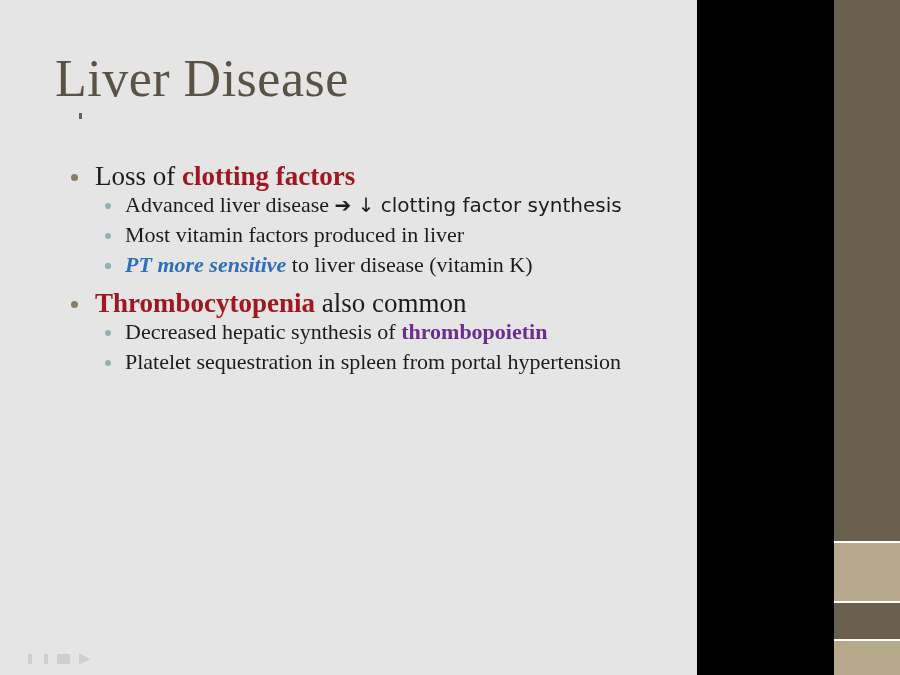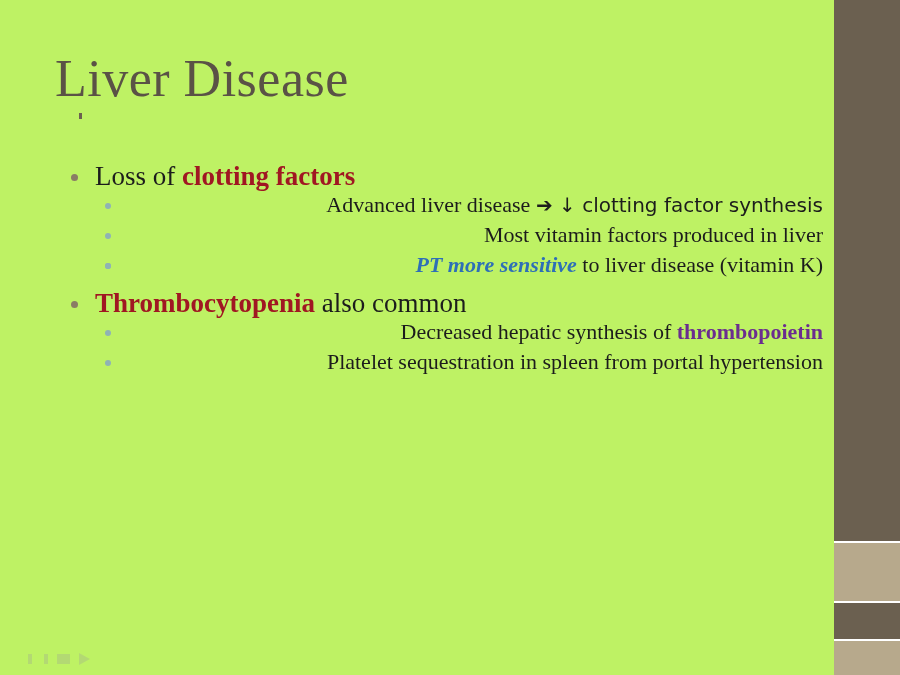--- a/index.html
+++ b/index.html
@@ -16,23 +16,23 @@
   #slide {
     position: relative;
     width: 900px;
     height: 675px;
     background: #000000;
   }
   #slide-canvas {
     position: absolute;
     left: 0;
     top: 0;
-    width: 834px;
+    width: 697px;
     height: 675px;
-    background: #bef264;
+    background: #e5e5e5;
   }
   
   .side-band {
     position: absolute;
     left: 834px;
     width: 66px;
   }
   .band-dark-top   { top: 0;   height: 542px; background: #6b6050; }
   .band-tan        { top: 542px; height: 60px; background: #b7a98c; }
   .band-dark-mid   { top: 602px; height: 38px; background: #6b6050; }
@@ -99,21 +99,20 @@
     list-style: none;
   }
   li.l2 {
     position: relative;
     padding-left: 30px;
     font-size: 22px;
     line-height: 1.0;
     color: #1c1c1c;
     margin-bottom: 8px;
     white-space: nowrap;
-    text-align: right;
   }
   li.l2 > .bullet2 {
     position: absolute;
     left: 10px;
     top: 9px;
     width: 6px;
     height: 6px;
     border-radius: 50%;
     background: #8fb3b5;
   }

